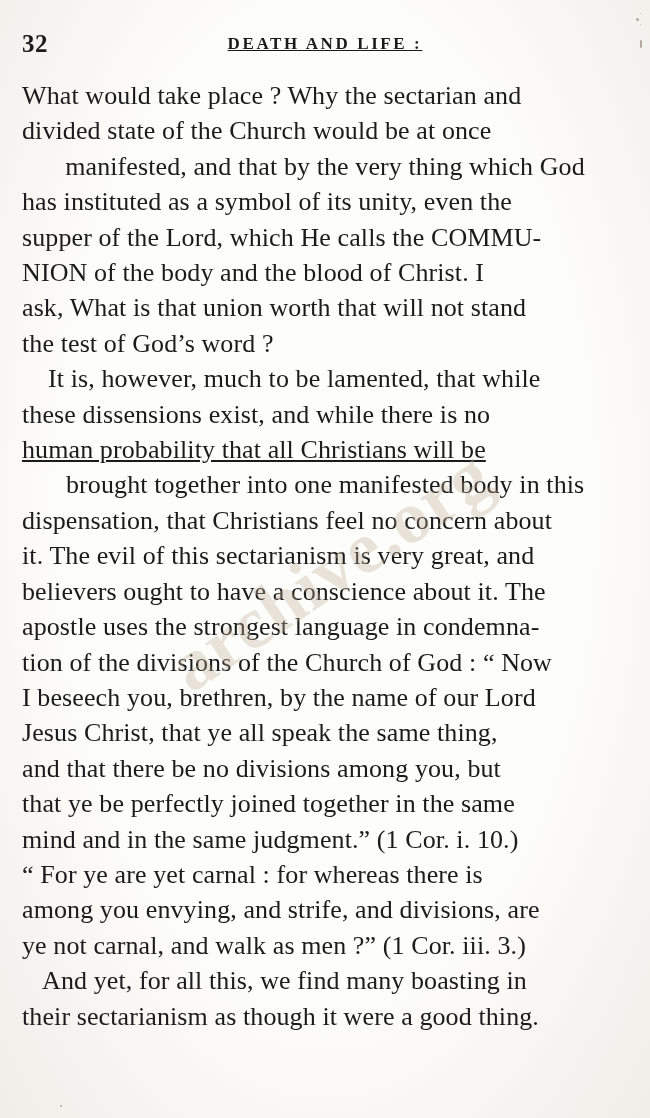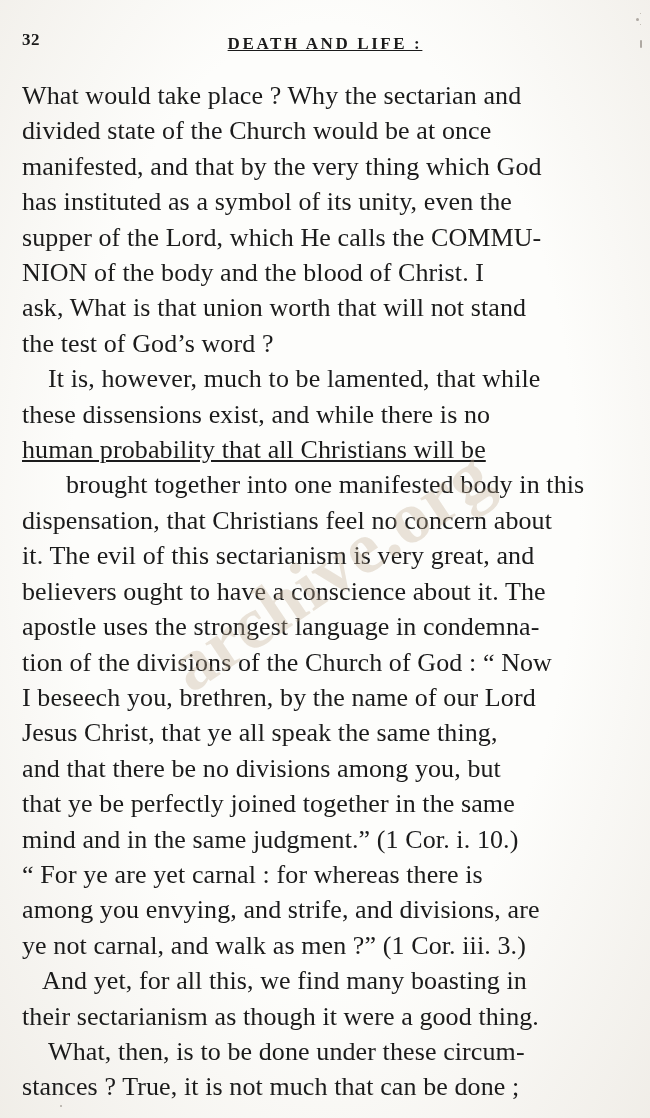--- a/index.html
+++ b/index.html
@@ -35,21 +35,21 @@
     position: absolute;
     top: 30px;
     left: 22px;
     right: 22px;
     height: 30px;
   }
   .folio {
     position: absolute;
     left: 0;
     top: 0;
-    font-size: 17px;
+    font-size: 25px;
     font-weight: 700;
     letter-spacing: 0.5px;
     font-family: "Liberation Serif", serif;
     text-align: center;
   }
   .running-head {
     position: absolute;
     left: 0;
     right: 0;
     top: 4px;
@@ -130,21 +130,21 @@
   <div class="header">
     <div class="folio">32</div>
     <div class="running-head">DEATH AND LIFE :</div>
   </div>
 
   <div class="body-text">
 
     <div>
       <span class="line" style="word-spacing: 0px;">What would take place ?   Why the sectarian and</span>
       <span class="line" style="word-spacing: 0px;">divided state of the Church would be at once</span>
-      <span class="line" style="word-spacing: 0px;">manifested, and that by the very thing which God</span>
+      <span class="line" style="word-spacing: 0px; text-align: center;">manifested, and that by the very thing which God</span>
       <span class="line" style="word-spacing: 0px;">has instituted as a symbol of its unity, even the</span>
       <span class="line" style="word-spacing: 0px;">supper of the Lord, which He calls the COMMU-</span>
       <span class="line" style="word-spacing: 0px;">NION of the body and the blood of Christ.   I</span>
       <span class="line" style="word-spacing: 0px;">ask, What is that union worth that will not stand</span>
       <span class="line">the test of God’s word ?</span>
     </div>
 
     <div>
       <span class="line" style="word-spacing: 0px;"><span class="indent"></span><span>It is, however, much to be lamented, that while</span></span>
       <span class="line" style="word-spacing: 0px;">these dissensions exist, and while there is no</span>
@@ -160,24 +160,20 @@
       <span class="line" style="word-spacing: 0px;">and that there be no divisions among you, but</span>
       <span class="line" style="word-spacing: 0px;">that ye be perfectly joined together in the same</span>
       <span class="line" style="word-spacing: 0px;">mind and in the same judgment.”  (1 Cor. i. 10.)</span>
       <span class="line" style="word-spacing: 0px;">“ For ye are yet carnal : for whereas there is</span>
       <span class="line" style="word-spacing: 0px;">among you envying, and strife, and divisions, are</span>
       <span class="line" style="word-spacing: 0px;">ye not carnal, and walk as men ?”  (1 Cor. iii. 3.)</span>
       <span class="line" style="word-spacing: 0px; margin-left: 20px;">And yet, for all this, we find many boasting in</span>
       <span class="line">their sectarianism as though it were a good thing.</span>
     </div>
 
-    <div>
-      <span class="line" style="word-spacing: 0px;"><span class="indent"></span><span>What, then, is to be done under these circum-</span></span>
-      <span class="line">stances ?   True, it is not much that can be done ;</span>
-    </div>
 
   </div>
 
   <div class="watermark">archive.org</div>
 
   <div class="speck" style="left:636px;top:18px;width:3px;height:3px;"></div>
   <div class="speck" style="left:640px;top:40px;width:2px;height:8px;border-radius:1px;"></div>
   <div class="speck" style="left:60px;top:1105px;width:2px;height:2px;"></div>
 
 </div>

